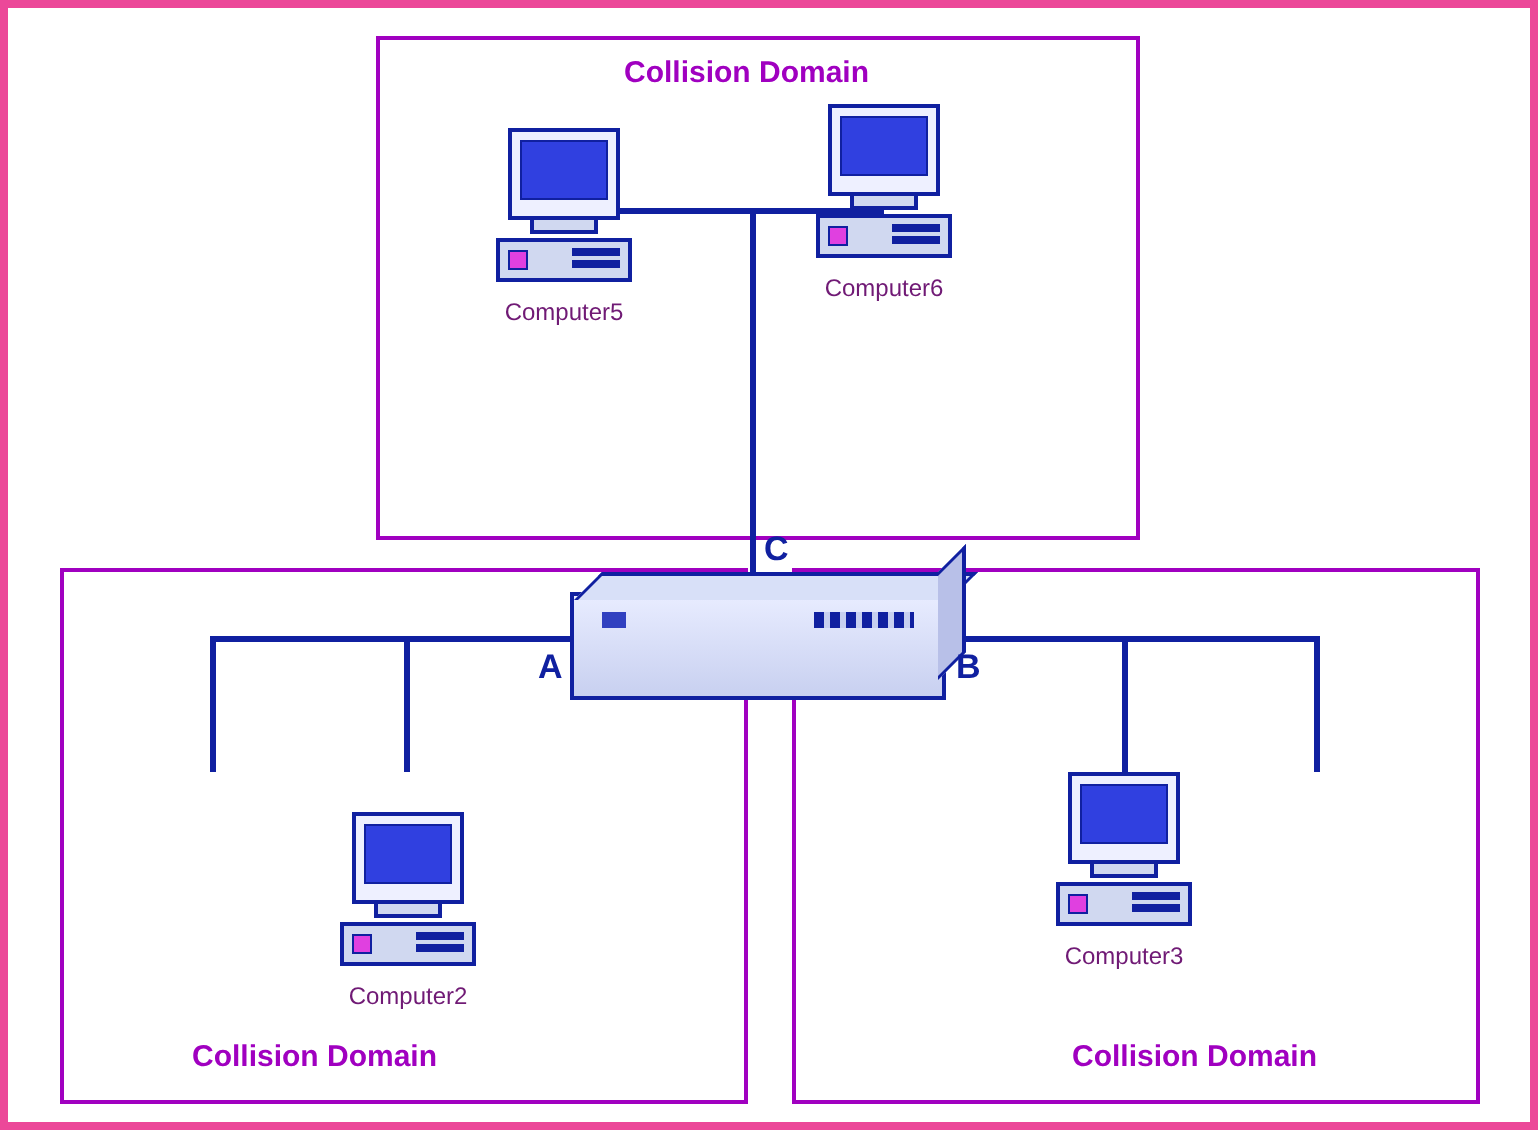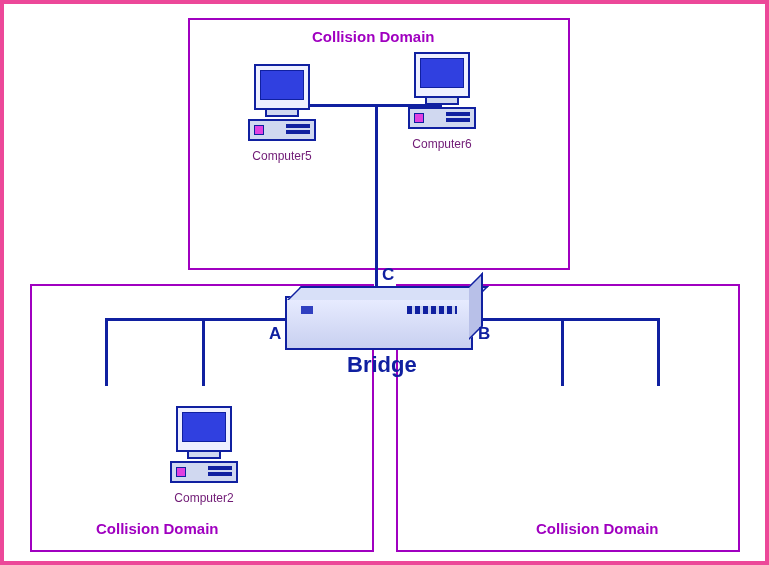--- a/index.html
+++ b/index.html
@@ -48,21 +48,20 @@
   <div class="wire" style="left:468px;top:314px;width:188px;height:3px"></div>
   <div class="wire" style="left:557px;top:314px;width:3px;height:68px"></div>
   <div class="wire" style="left:653px;top:314px;width:3px;height:68px"></div>
 
   <div class="bridge" style="left:281px;top:292px">
     <div class="bridge-top"></div>
     <div class="bridge-side"></div>
     <div class="bridge-port"></div>
     <div class="bridge-led"></div>
   </div>
-  <div class="bridge-label" style="left:343px;top:348px">Bridge</div>
   <div class="port-label" style="left:265px;top:320px">A</div>
   <div class="port-label" style="left:474px;top:320px">B</div>
   <div class="port-label" style="left:378px;top:261px">C</div>
 
   <div class="computer" style="left:238px;top:60px">
     <div class="monitor">
         <div class="screen"></div>
       </div>
     <div class="monitor-base"></div>
     <div class="tower">
@@ -93,15 +92,27 @@
       </div>
     <div class="monitor-base"></div>
     <div class="tower">
         <div class="tower-btn"></div>
         <div class="tower-slot"></div>
         <div class="tower-slot2"></div>
       </div>
     <div class="comp-label">Computer2</div>
   </div>
 
+  <div class="computer" style="left:518px;top:382px">
+    <div class="monitor">
+        <div class="screen"></div>
+      </div>
+    <div class="monitor-base"></div>
+    <div class="tower">
+        <div class="tower-btn"></div>
+        <div class="tower-slot"></div>
+        <div class="tower-slot2"></div>
+      </div>
+    <div class="comp-label">Computer3</div>
+  </div>
 
 
 </div>
 
 </body></html>

